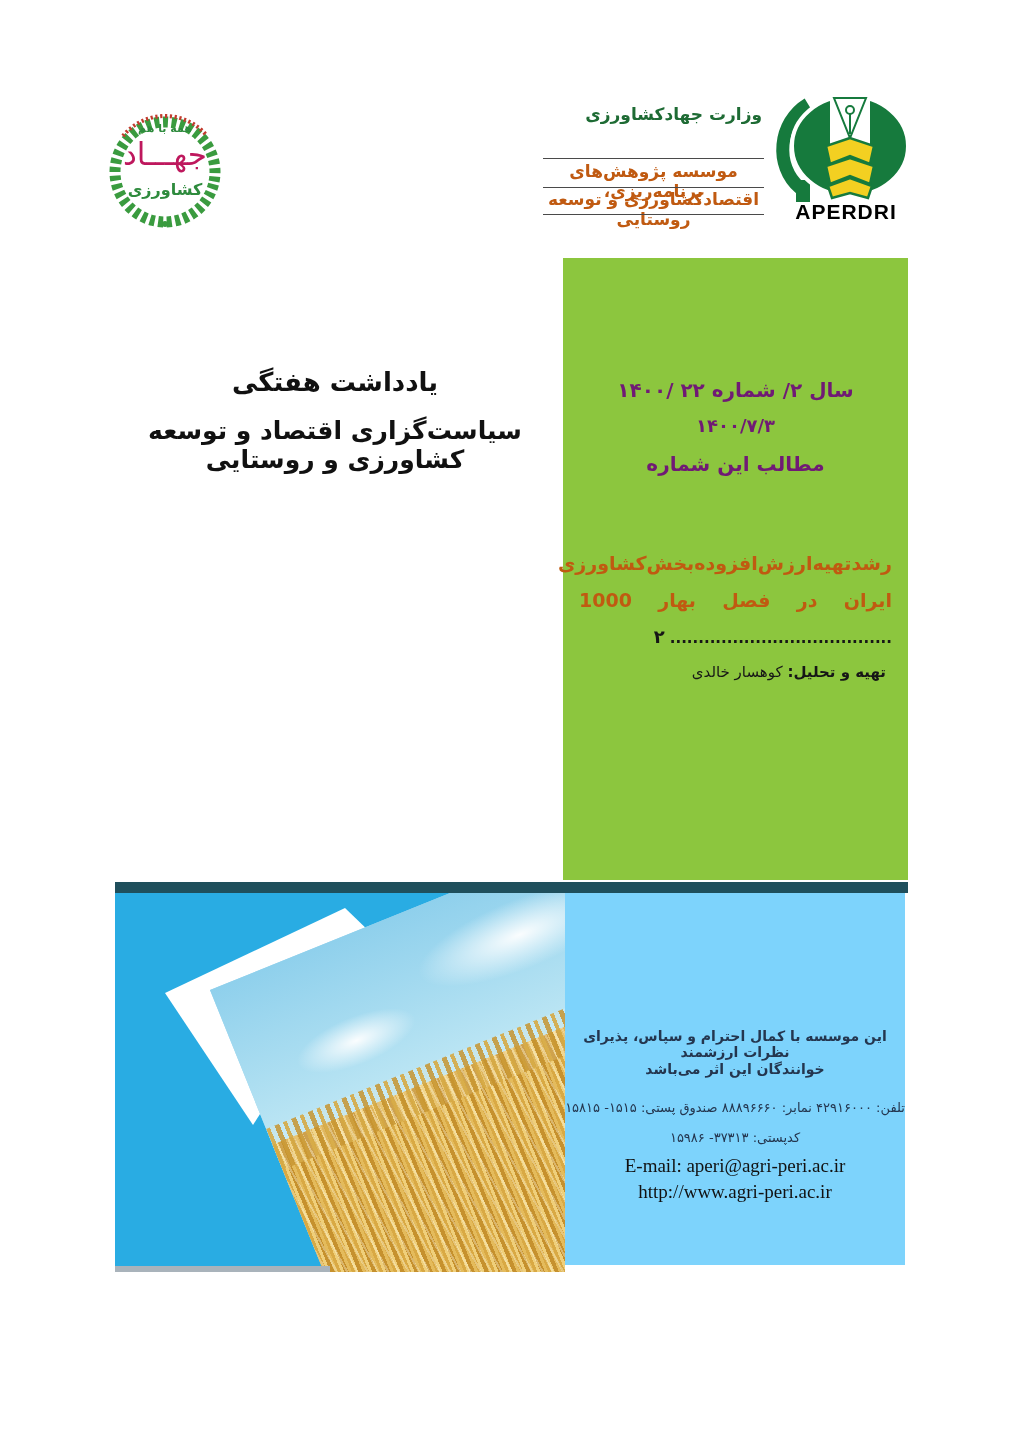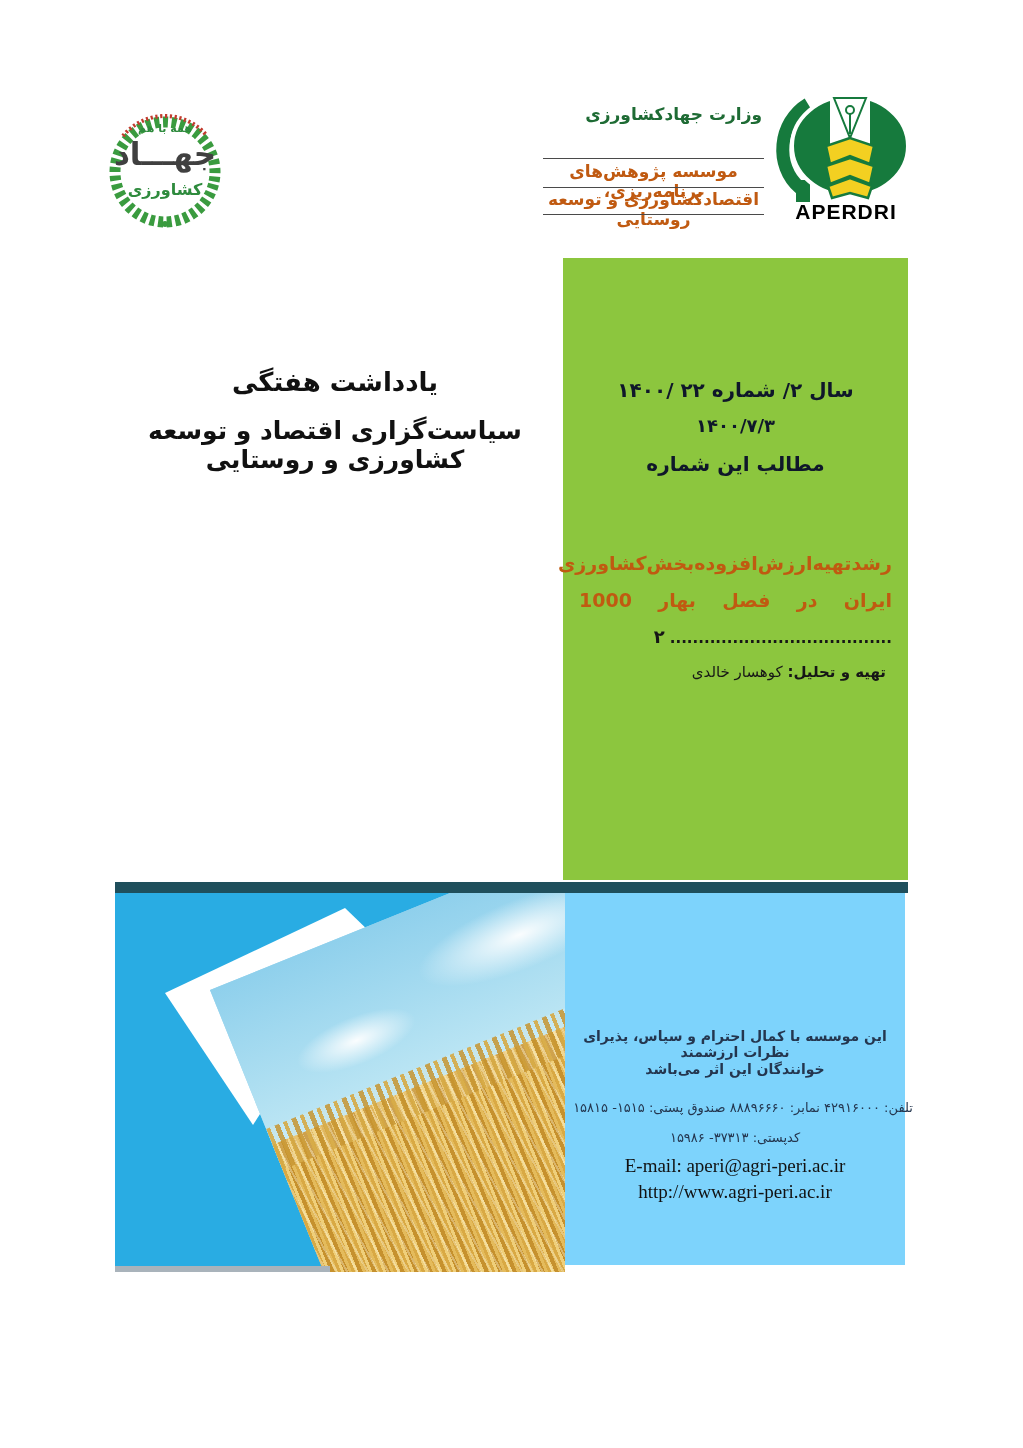--- a/index.html
+++ b/index.html
@@ -6,21 +6,21 @@
   .page{
     position:relative;width:1023px;height:1448px;margin:0 auto;background:#ffffff;
     font-family:"DejaVu Sans",sans-serif;overflow:hidden;
   }
   
   .jahad-logo{position:absolute;left:101px;top:84px;width:128px;height:158px;}
   .jahad-logo svg{position:absolute;left:0;top:0;}
   .jahad-motto{position:absolute;left:0;top:38px;width:128px;text-align:center;
     font-size:11px;font-weight:bold;color:#2e8b3d;}
   .jahad-title{position:absolute;left:0;top:52px;width:128px;text-align:center;
-    font-size:31px;font-weight:bold;color:#404040;direction:rtl;}
+    font-size:31px;font-weight:normal;color:#be185d;direction:rtl;}
   .jahad-sub{position:absolute;left:0;top:96px;width:128px;text-align:center;
     font-size:16px;font-weight:bold;color:#2e8b3d;direction:rtl;}
   
   .ministry{position:absolute;left:545px;top:100px;width:217px;text-align:right;
     direction:rtl;color:#1e6b34;font-weight:bold;font-size:17px;line-height:28px;}
   .inst-rule{position:absolute;left:543px;width:221px;height:0;border-top:1.6px solid #4a4a4a;}
   .rule1{top:158px;} .rule2{top:187px;} .rule3{top:214px;}
   .inst-line{position:absolute;left:543px;width:221px;direction:rtl;text-align:center;
     color:#c05a11;font-weight:bold;font-size:17px;}
   .inst1{top:161px;} .inst2{top:189px;}
@@ -30,21 +30,21 @@
     font-family:"Liberation Sans",sans-serif;font-weight:bold;font-size:21px;
     letter-spacing:1px;color:#000000;}
   
   .weekly-note{position:absolute;left:110px;top:346px;width:450px;text-align:center;
     direction:rtl;font-size:26px;font-weight:bold;color:#111111;margin-top:21px;}
   .main-title{position:absolute;left:100px;top:416px;width:470px;text-align:center;
     direction:rtl;font-size:25px;font-weight:bold;color:#111111;}
   
   .green-panel{position:absolute;left:563px;top:258px;width:345px;height:622px;
     background:#8cc63e;}
-  .gp-center{position:absolute;left:0;width:100%;text-align:center;direction:rtl;color:#0f172a;}
+  .gp-center{position:absolute;left:0;width:100%;text-align:center;direction:rtl;color:#701a75;}
   .issue-line{top:120px;font-size:20px;font-weight:bold;}
   .date-line{top:157px;font-size:18px;font-weight:bold;}
   .contents-heading{top:194px;font-size:20px;font-weight:bold;}
   .toc-line{position:absolute;left:16px;right:16px;display:flex;direction:rtl;
     justify-content:space-between;color:#c05a11;font-weight:bold;font-size:19px;}
   .toc1{top:294px;} .toc2{top:331px;}
   .dots-row{position:absolute;left:16px;right:16px;top:368px;direction:rtl;
     text-align:right;color:#161616;white-space:nowrap;overflow:hidden;}
   .dots-row .dots{font-size:15px;font-weight:bold;letter-spacing:1.5px;}
   .dots-row .pagenum{font-size:18px;font-weight:bold;margin-left:4px;}
@@ -72,21 +72,21 @@
       linear-gradient(#ecd188, #d3a23c);}
   .photo .wheat-fuzz{position:absolute;left:0;top:34%;right:0;height:10%;
     background:repeating-linear-gradient(90deg, rgba(214,170,70,.9) 0 4px, rgba(244,234,200,.2) 4px 9px, rgba(199,149,49,.85) 9px 14px, rgba(255,255,255,.15) 14px 18px);}
   .gray-strip{position:absolute;left:0;bottom:0;width:215px;height:6px;background:#a9b3bb;}
   .info-box{position:absolute;left:565px;top:893px;width:340px;height:372px;background:#7dd3fc;}
   .info-note{position:absolute;left:0;width:100%;text-align:center;direction:rtl;
     color:#24364f;font-weight:bold;font-size:14px;}
   .note1{top:135px;} .note2{top:168px;}
   .info-contact{position:absolute;left:0;width:100%;text-align:center;direction:ltr;
     color:#24364f;font-size:13px;}
-  .contact1{top:207px;margin-left:8px;} .contact2{top:237px;}
+  .contact1{top:207px;} .contact2{top:237px;}
   .info-latin{position:absolute;left:0;width:100%;text-align:center;
     font-family:"Liberation Serif",serif;color:#111111;font-size:19px;}
   .email{top:262px;} .url{top:288px;}
   a.plain{color:#111111;text-decoration:none;}
 </style>
 </head>
 <body>
 
 <div class="page">
 

